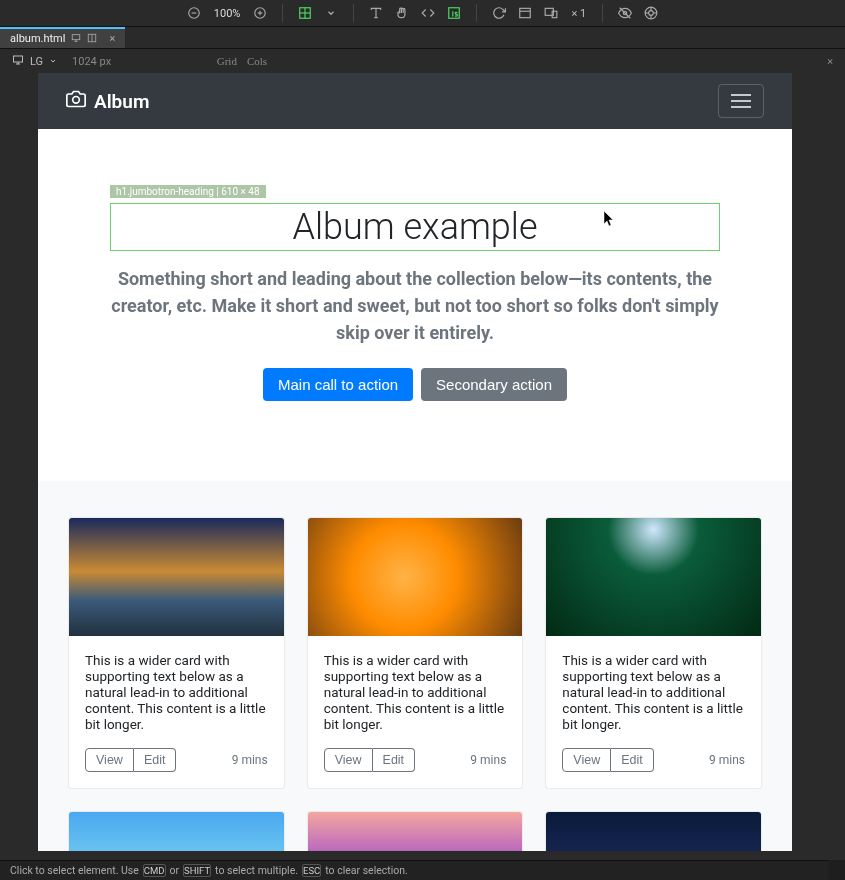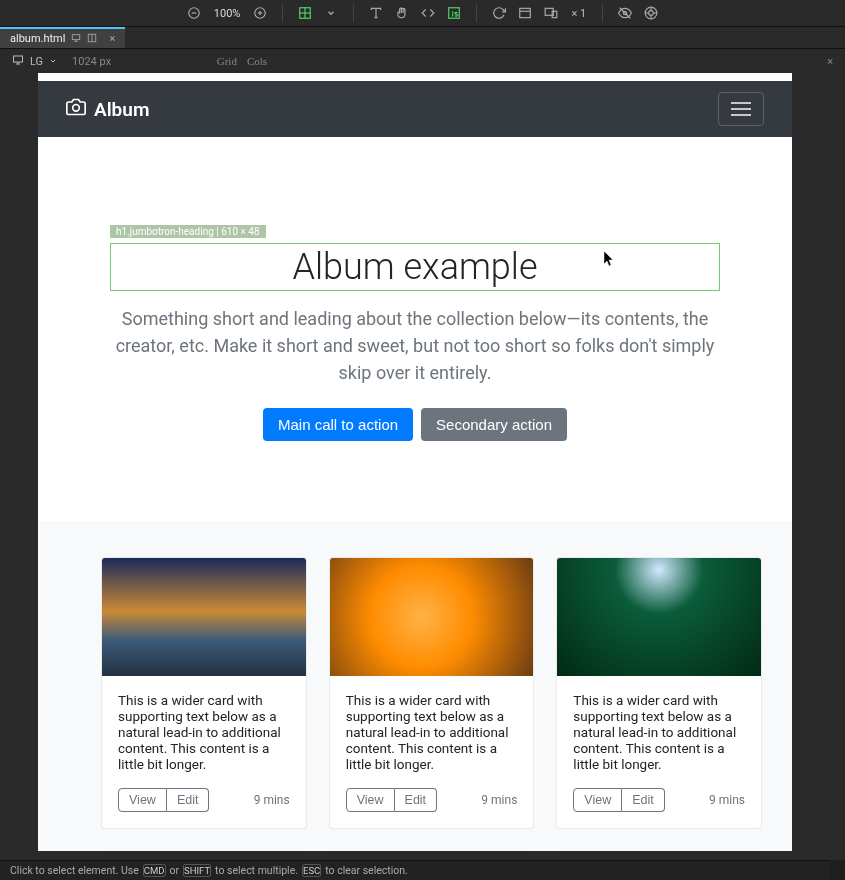--- a/index.html
+++ b/index.html
@@ -88,39 +88,37 @@
   color:#212529;
 }
 
 
 .navbar {
   background:#343a40;
   height:56px;
   display:flex; align-items:center;
   padding:0 28px;
   justify-content:space-between;
-  margin-top:8px;
 }
 .brand { display:flex; align-items:center; gap:8px; color:#fff; font-size:19px; font-weight:600;}
 .brand svg { width:20px; height:20px;}
 .toggler {
   width:46px; height:34px; border:1px solid rgba(255,255,255,.2); border-radius:4px;
   display:flex; align-items:center; justify-content:center; cursor:pointer;
 }
 .toggler-lines, .toggler-lines::before, .toggler-lines::after {
   content:""; display:block; width:20px; height:2px; background:#c6c8ca; position:relative;
 }
 .toggler-lines::before{ position:absolute; top:-6px;}
 .toggler-lines::after{ position:absolute; top:6px;}
 
 .jumbo {
   padding: 74px 8px 80px;
   text-align:center;
   background:#fff;
-  margin-top:32px;
 }
 .jumbo-inner { width:610px; margin:0 auto; position:relative;}
 .selection-wrap { position:relative; }
 .selection-outline {
   position:absolute; left:0; top:0; right:0;
   height:48px;
   border:1px solid #6fcf6f;
   pointer-events:none;
 }
 .selector-badge {
@@ -131,33 +129,33 @@
   white-space:nowrap;
 }
 .jumbo h1 {
   font-size:36px; font-weight:300; color:#212529;
   line-height:48px;
 }
 .cursor-arrow {
   position:absolute; top: 8px; left: 494px; font-size:13px; color:#000;
 }
 .lead {
-  font-size:18px; color:#6c757d; font-weight:400;
+  font-size:18px; color:#6c757d; font-weight:700;
   margin-top:14px; line-height:1.5;
 }
 .cta-row { margin-top:22px; display:flex; gap:8px; justify-content:center;}
 .btn { font-size:15px; padding:7px 14px; border-radius:4px; border:1px solid transparent; cursor:pointer;}
 .btn-primary{ background:#007bff; color:#fff;}
 .btn-secondary{ background:#6c757d; color:#fff;}
 
 .album-section {
   background:#f8f9fa;
   padding:36px 30px;
 }
-.card-row{ display:flex; gap:22px; margin-bottom:22px;margin-left:33px;}
+.card-row{ display:flex; gap:22px; margin-bottom:22px;}
 .card{
   flex:1; background:#fff; border:1px solid rgba(0,0,0,.08); border-radius:4px;
   overflow:hidden; display:flex; flex-direction:column;
   box-shadow:0 0 1px rgba(0,0,0,.05);
 }
 .card-img{ height:118px; background-size:cover; background-position:center;}
 .card-body{ padding:16px; font-size:13.5px; color:#212529; flex:1;}
 .card-foot{ padding:0 16px 16px; display:flex; align-items:center; justify-content:space-between;}
 .btn-sm-group{ display:flex;}
 .btn-sm{

